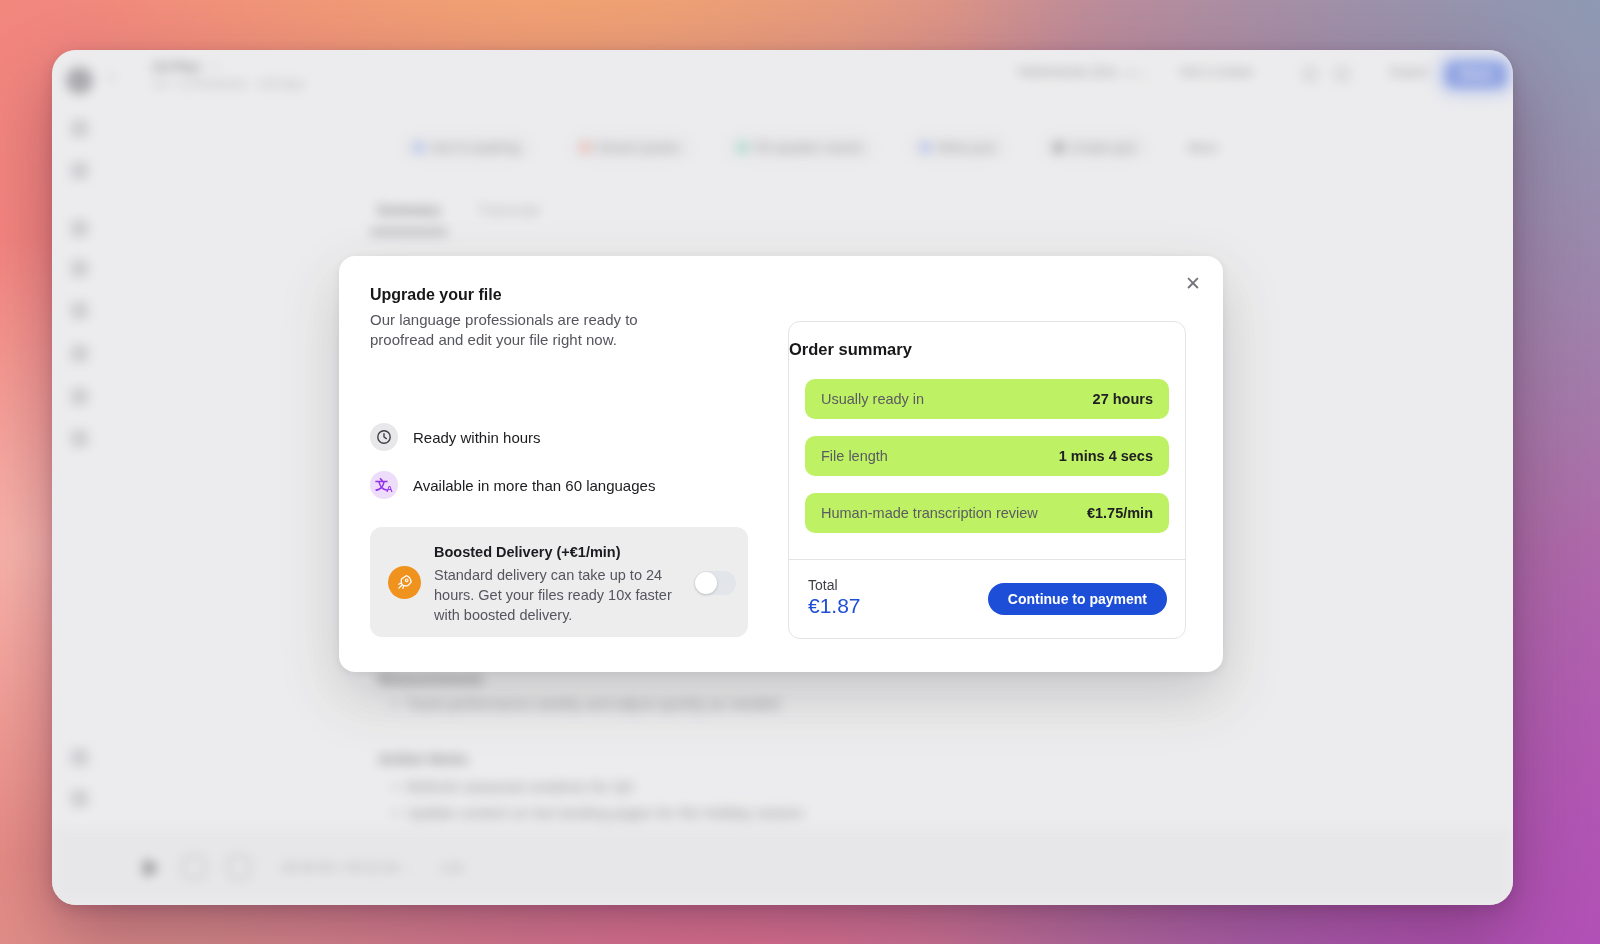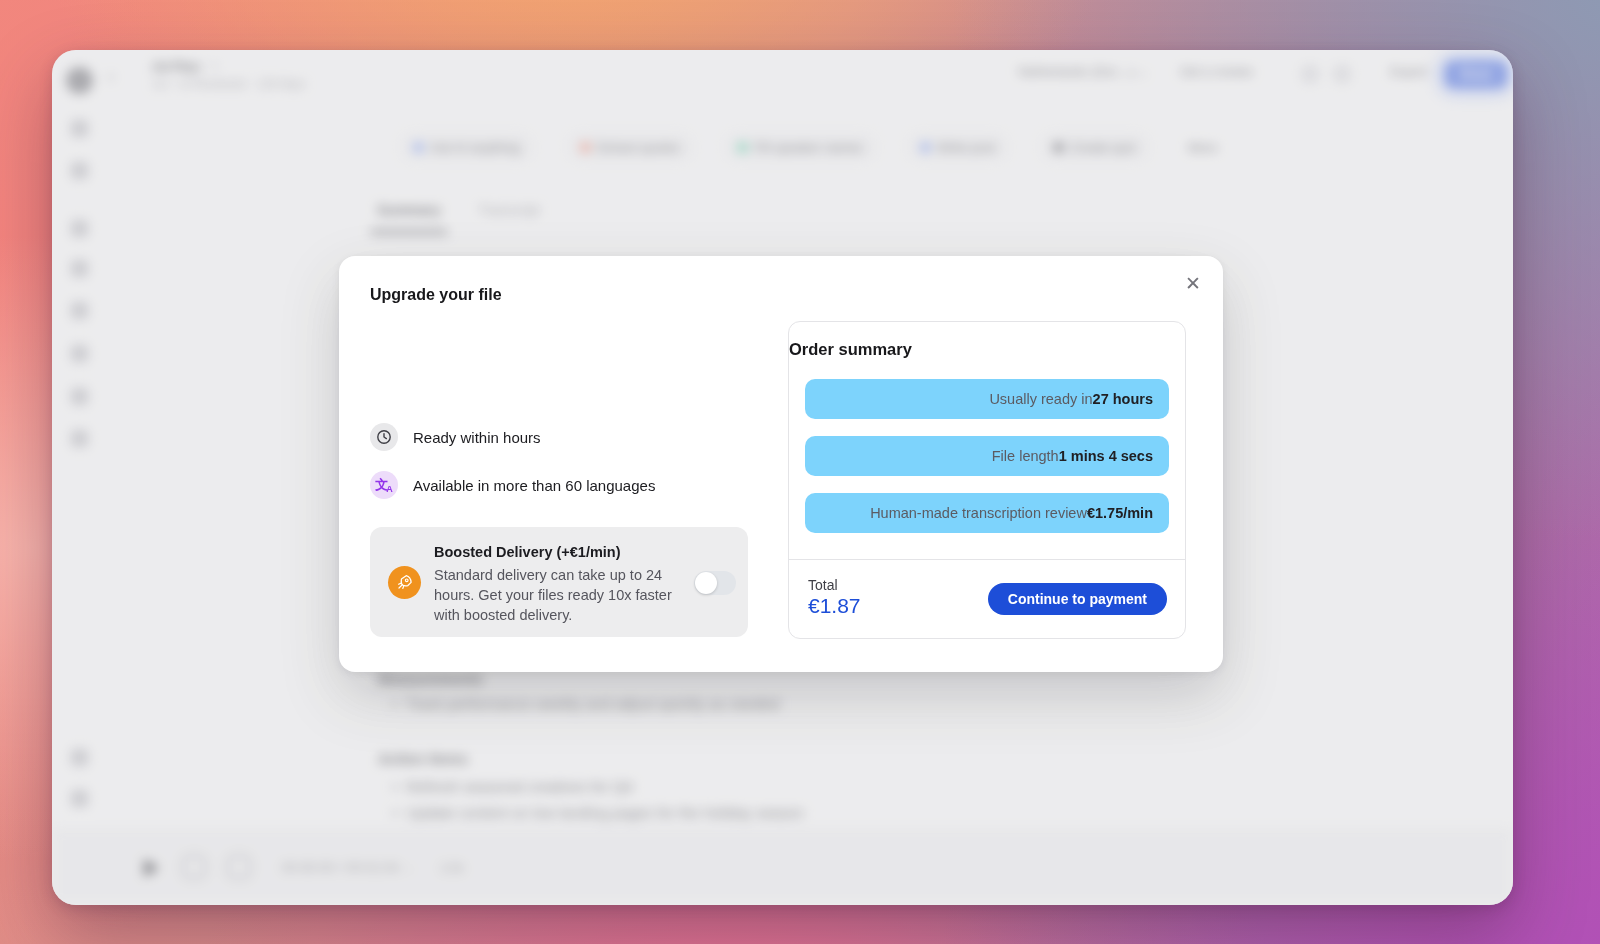--- a/index.html
+++ b/index.html
@@ -95,22 +95,22 @@
   .b-body{ position:absolute; left:64px; top:38px; width:250px; font-size:14.5px; line-height:20px; color:#55555d; }
   .toggle{ position:absolute; right:12px; top:44px; width:42px; height:24px; border-radius:12px;
            background:#e2e5e9; cursor:pointer; }
   .knob{ position:absolute; left:1px; top:1px; width:22px; height:22px; border-radius:50%;
          background:#fff; box-shadow:0 1px 3px rgba(0,0,0,.18); }
 
   .order{ position:absolute; left:449px; top:65px; width:398px; height:318px;
           background:#fff; border:1px solid #e4e4e7; border-radius:12px; }
   .o-title{ position:absolute; left:0; top:18px; width:100%; 
             font-size:16.5px; font-weight:700; color:#18181b; }
-  .o-row{ position:absolute; left:16px; width:364px; height:40px; background:#7dd3fc;
-          border-radius:10px; display:flex; align-items:center; justify-content:flex-end;
+  .o-row{ position:absolute; left:16px; width:364px; height:40px; background:#bef264;
+          border-radius:10px; display:flex; align-items:center; justify-content:space-between;
           padding:0 16px; }
   .o-row .lbl{ font-size:14.5px; color:#5b5b62; }
   .o-row .val{ font-size:14.5px; font-weight:600; color:#202024; }
   .o-divider{ position:absolute; left:0; top:237px; width:100%; height:1px; background:#e4e4e7; }
   .o-total-lbl{ position:absolute; left:19px; top:255px; font-size:14px; color:#3f3f46; }
   .o-total-val{ position:absolute; left:19px; top:272px; font-size:21px; font-weight:400; color:#1d4ed8; }
   .o-cta{ position:absolute; right:18px; top:261px; height:32px; padding:7px 20px; border:none;
           border-radius:16px; background:#1d4ed8; color:#fff; font-size:14px; font-weight:700;
           font-family:"Liberation Sans", sans-serif; cursor:pointer; }
 
@@ -196,20 +196,21 @@
     </div>
   </div>
 
   <div class="scrim"></div>
 </div>
 
 <div class="modal">
   <div class="modal-close">✕</div>
 
   <div class="m-title">Upgrade your file</div>
+  <div class="m-sub">Our language professionals are ready to proofread and edit your file right now.</div>
 
   <div class="feature" style="top:167px">
     <span class="f-icon" style="background:#e8e8ea">
       <svg width="16" height="16" viewBox="0 0 16 16">
           <circle cx="8" cy="8" r="6.2" stroke="#3f3f46" stroke-width="1.4" fill="none"></circle>
           <path d="M8 4.6 V8 L10.4 9.6" stroke="#3f3f46" stroke-width="1.4" fill="none" stroke-linecap="round"></path>
         </svg>
     </span>
     <span class="f-label">Ready within hours</span>
   </div>

